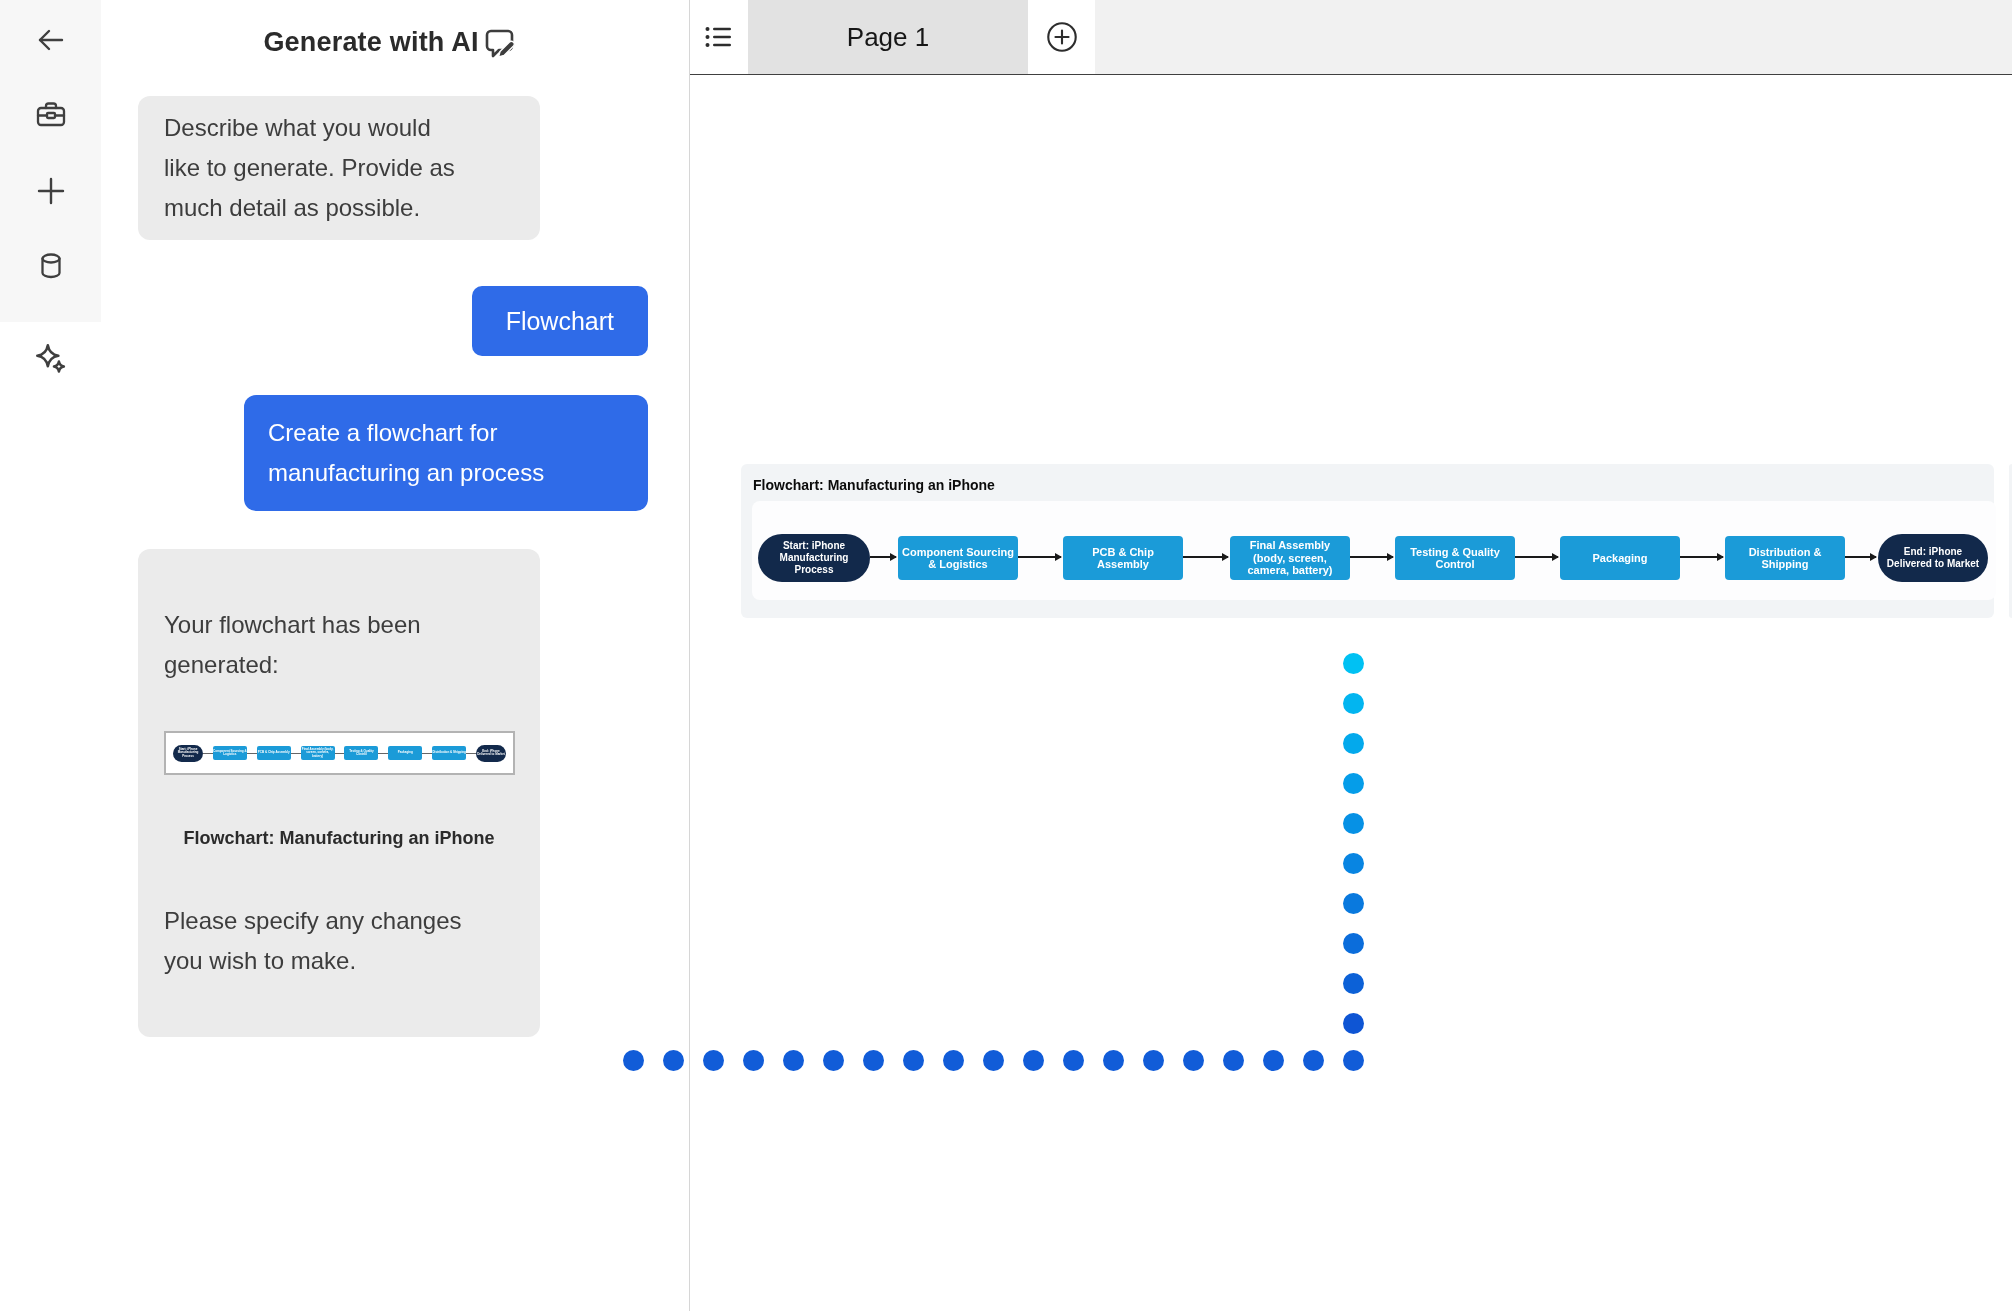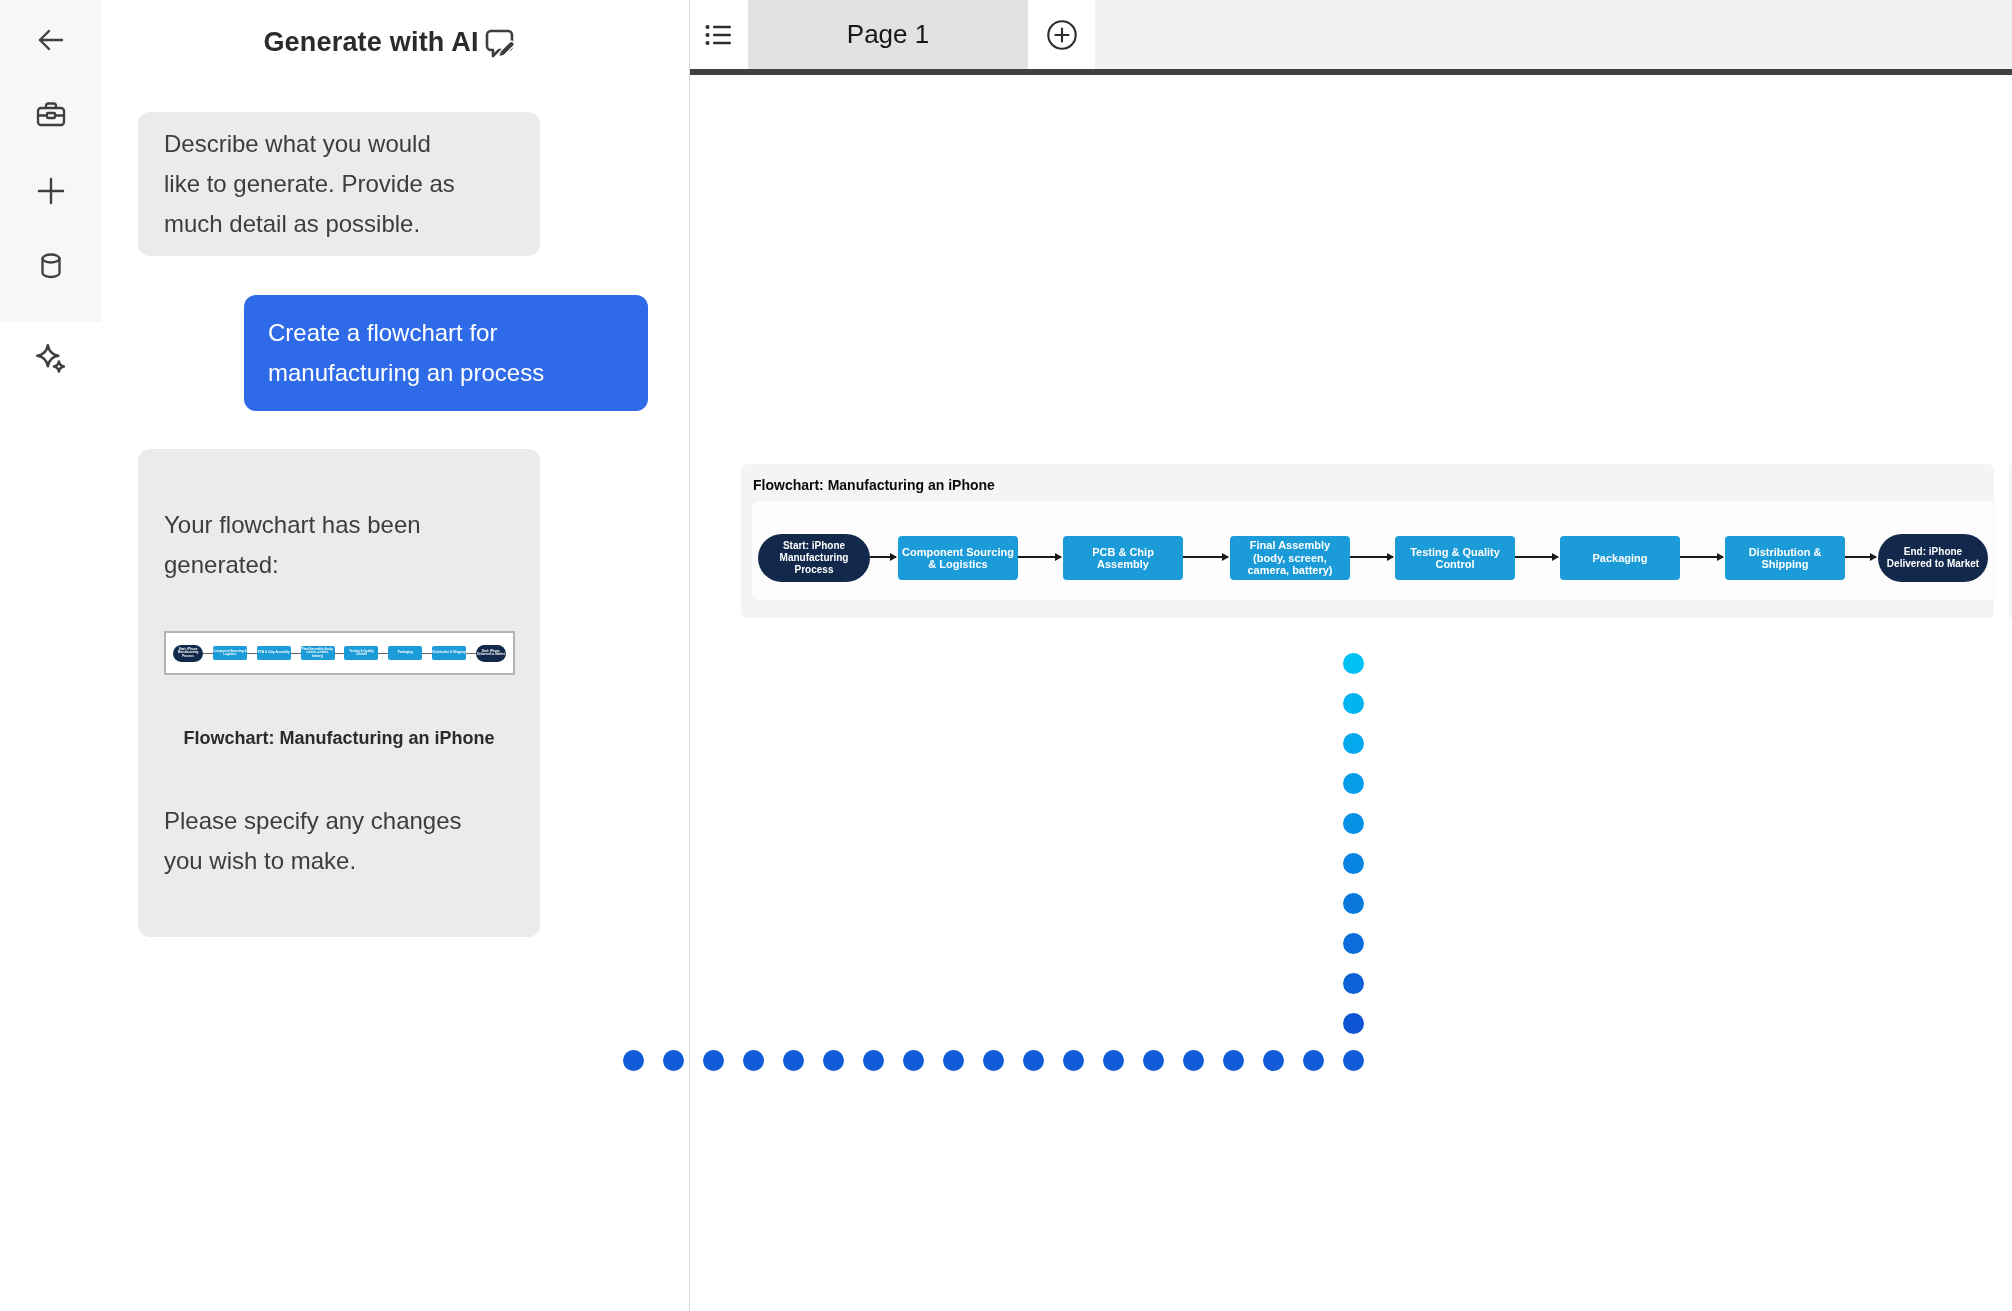--- a/index.html
+++ b/index.html
@@ -38,21 +38,21 @@
     display:flex; align-items:center; justify-content:center;
   }
   .panel-title { font-size:27px; font-weight:700; color:#2b2b2b; letter-spacing:.2px; }
   .compose-btn {
     width:44px; height:44px; border:none; background:transparent; cursor:pointer;
     display:flex; align-items:center; justify-content:center; color:#3d3d3d;
   }
   .msg { white-space:pre-line; font-size:24px; line-height:40px; border-radius:12px; }
   .msg.gray {
     background:#ebebeb; color:#3d3d3d;
-    width:402px; padding:12px 26px; margin-top:48px;
+    width:402px; padding:12px 26px; margin-top:32px;
   }
   .msg.gray.b2 { margin-top:42px; padding:17px 26px; }
   .msg.blue {
     background:#2f6be8; color:#ffffff; align-self:flex-end;
   }
   .msg.blue.pill { margin-top:46px; padding:15px 34px; font-size:25px; border-radius:10px; }
   .msg.blue.wide { margin-top:39px; width:404px; padding:18px 24px; }
   .msg.rich { margin-top:38px; padding:16px 26px 16px 26px; }
   .thumb {
     margin-top:6px; width:351px; height:44px;
@@ -70,21 +70,21 @@
   }
   .rich-outro { margin-top:10px; }
 
   
   #divider { width:1px; height:100%; background:#d6d6d6; flex:none; }
 
   
   #canvas { flex:1 1 auto; height:100%; position:relative; background:#ffffff; }
   #tabbar {
     height:75px; display:flex; align-items:stretch;
-    border-bottom:6px solid #404040;
+    border-bottom:1px solid #404040;
   }
   .tab-list-btn {
     width:58px; border:none; background:#ffffff; cursor:pointer;
     display:flex; align-items:center; justify-content:center; color:#2d2d2d;
   }
   .page-tab {
     width:280px; background:#e2e2e2; cursor:pointer;
     display:flex; align-items:center; justify-content:center;
     font-size:26px; color:#161616;
   }
@@ -174,20 +174,21 @@
         <path d="M10 9 h17 a4 4 0 0 1 4 4 v11 a4 4 0 0 1 -4 4 h-9 l-6 6 v-6 h-2 a4 4 0 0 1 -4 -4 v-11 a4 4 0 0 1 4 -4 z" fill="none" stroke="#3d3d3d" stroke-width="2.6" stroke-linejoin="round"></path>
         <path d="M19 29.5 l9.5 -9.5 a2.6 2.6 0 0 1 3.7 0 l0.3 0.3 a2.6 2.6 0 0 1 0 3.7 l-9.5 9.5 l-5.4 1.4 z" fill="#3d3d3d" stroke="#ffffff" stroke-width="1.4"></path>
       </svg>
     </button>
   </div>
 
   <div class="msg gray">Describe what you would
 like to generate. Provide as
 much detail as possible.</div>
 
+  <div class="msg blue pill">Flowchart</div>
 
 
   <div class="msg blue wide">Create a flowchart  for
 manufacturing an process</div>
 
   <div class="msg gray rich">
     <div>Your flowchart has been
 generated:</div>
     <div class="thumb" id="thumb"><div class="mini-node terminal" style="background: rgb(18, 41, 75);">Start: iPhone Manufacturing Process</div><div class="mini-conn"></div><div class="mini-node process" style="background: rgb(27, 155, 216);">Component Sourcing &amp; Logistics</div><div class="mini-conn"></div><div class="mini-node process" style="background: rgb(27, 155, 216);">PCB &amp; Chip Assembly</div><div class="mini-conn"></div><div class="mini-node process" style="background: rgb(27, 155, 216);">Final Assembly (body, screen, camera, battery)</div><div class="mini-conn"></div><div class="mini-node process" style="background: rgb(27, 155, 216);">Testing &amp; Quality Control</div><div class="mini-conn"></div><div class="mini-node process" style="background: rgb(27, 155, 216);">Packaging</div><div class="mini-conn"></div><div class="mini-node process" style="background: rgb(27, 155, 216);">Distribution &amp; Shipping</div><div class="mini-conn"></div><div class="mini-node terminal" style="background: rgb(18, 41, 75);">End: iPhone Delivered to Market</div></div>
     <div class="thumb-caption">Flowchart: Manufacturing an iPhone</div>

